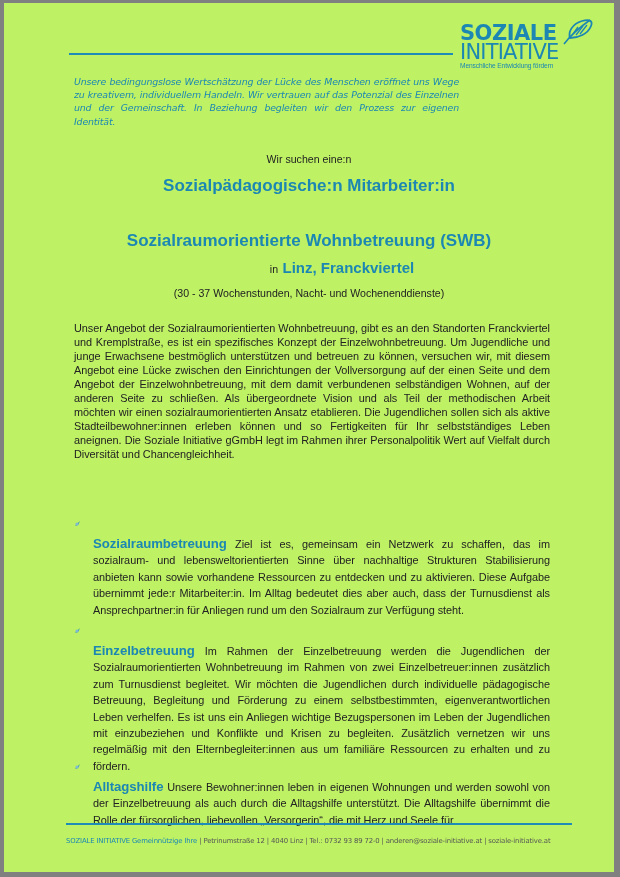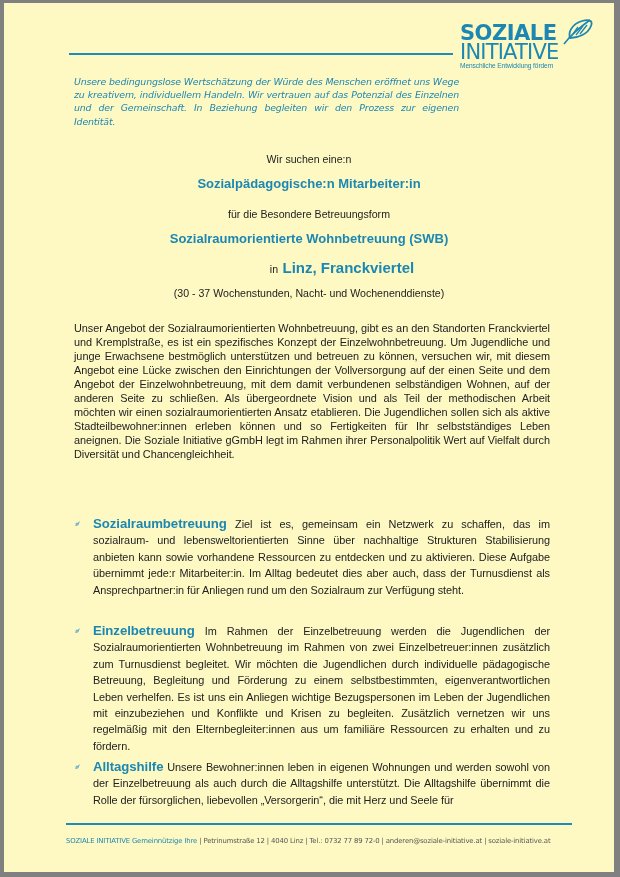--- a/index.html
+++ b/index.html
@@ -5,21 +5,21 @@
   html, body { margin: 0; padding: 0; }
   body {
     width: 620px; height: 877px; overflow: hidden;
     background: #808080;
     position: relative;
     font-family: "Liberation Sans", sans-serif;
   }
   .page {
     position: absolute; left: 4px; top: 3px;
     width: 610px; height: 869px;
-    background: #fef9c3;
+    background: #bef264;
     overflow: hidden;
   }
   .header-rule {
     position: absolute; left: 65px; top: 50px;
     width: 384px; height: 2px; background: #1f8bb8;
   }
   .logo {
     position: absolute; left: 456px; top: 19px;
     width: 150px; height: 48px;
     color: #1c87b3;
@@ -42,39 +42,39 @@
     font-size: 6.6px; color: #1c87b3; white-space: nowrap; letter-spacing: -0.1px;
   }
   .mission {
     position: absolute; left: 70px; top: 72px; width: 385px;
     font-family: "DejaVu Sans", sans-serif; font-style: italic;
     font-size: 9.4px; line-height: 13.2px; color: #1c87b3;
     text-align: justify; letter-spacing: -0.15px;
   }
   .center { position: absolute; left: 0; width: 610px; text-align: center; color: #222; }
   .small-c { font-size: 10.6px; }
-  .big-title { font-weight: bold; color: #1c87b3; font-size: 13px; }
+  .big-title { font-weight: bold; color: #1c87b3; font-size: 17px; }
   .loc-title { font-weight: bold; color: #1c87b3; font-size: 15px; }
   .body-text {
     position: absolute; left: 70px; width: 476px;
     font-size: 10.9px; line-height: 14px; color: #222;
     text-align: justify; letter-spacing: -0.05px;
   }
   .section-h {
     position: absolute; left: 70px; top: 484px;
     font-weight: bold; color: #1c87b3; font-size: 13.2px;
   }
   .bullet-item { position: absolute; left: 70px; width: 476px; }
   .bullet-icon {
     position: absolute; left: 0; top: 4px; width: 7px; height: 7px;
   }
   .bullet-text {
     margin-left: 19px;
     font-size: 10.9px; line-height: 16.4px; color: #222;
-    text-align: justify; letter-spacing: -0.05px;
+    text-align: justify; letter-spacing: -0.05px; margin-top: 20px;
   }
   .bullet-head { font-weight: bold; color: #1c87b3; font-size: 13.2px; }
   .footer-rule {
     position: absolute; left: 62px; top: 820px;
     width: 506px; height: 2px; background: #1f8bb8;
   }
   .footer {
     position: absolute; left: 62px; top: 834px;
     font-family: "DejaVu Sans", sans-serif;
     font-size: 6.9px; color: #555; white-space: nowrap; letter-spacing: -0.15px;
@@ -92,25 +92,24 @@
     <span class="logo-line1">SOZIALE</span>
     <svg class="logo-leaf" viewBox="0 0 34 28">
       <path d="M4 26 C10 18, 16 12, 30 2" stroke="#1c87b3" stroke-width="1.6" fill="none"></path>
       <path d="M10 20 C8 14, 12 6, 22 3 C30 1, 33 3, 31 8 C28 16, 18 20, 10 20 Z" fill="none" stroke="#1c87b3" stroke-width="1.8"></path>
       <path d="M13 16 L18 9 M16 17 L23 8 M20 16 L27 7" stroke="#1c87b3" stroke-width="1.3"></path>
     </svg>
     <span class="logo-line2">INITIATIVE</span>
     <span class="logo-tagline">Menschliche Entwicklung fördern</span>
   </div>
 
-  <div class="mission">Unsere bedingungslose Wertschätzung der Würde des Menschen eröffnet uns Wege zu kreativem, individuellem Handeln. Wir vertrauen auf das Potenzial des Einzelnen und der Gemeinschaft. In Beziehung begleiten wir den Prozess zur eigenen Identität.</div>
+  <div class="mission">Unsere bedingungslose Wertschätzung der Lücke des Menschen eröffnet uns Wege zu kreativem, individuellem Handeln. Wir vertrauen auf das Potenzial des Einzelnen und der Gemeinschaft. In Beziehung begleiten wir den Prozess zur eigenen Identität.</div>
 
   <div class="center small-c" style="top:150px;">Wir suchen eine:n</div>
   <div class="center big-title" style="top:173px;">Sozialpädagogische:n Mitarbeiter:in</div>
-  <div class="center small-c" style="top:205px;">für die Besondere Betreuungsform</div>
   <div class="center big-title" style="top:228px;">Sozialraumorientierte Wohnbetreuung (SWB)</div>
   <div class="center" style="top:256px;margin-left:33px;">
     <span class="small-c">in</span>
     <span class="loc-title">Linz, Franckviertel</span>
   </div>
   <div class="center small-c" style="top:284px;">(30 - 37 Wochenstunden, Nacht- und Wochenenddienste)</div>
 
   <div class="body-text" style="top:318px;">Unser Angebot der Sozialraumorientierten Wohnbetreuung, gibt es an den Standorten Franckviertel und Kremplstraße, es ist ein spezifisches Konzept der Einzelwohnbetreuung. Um Jugendliche und junge Erwachsene bestmöglich unterstützen und betreuen zu können, versuchen wir, mit diesem Angebot eine Lücke zwischen den Einrichtungen der Vollversorgung auf der einen Seite und dem Angebot der Einzelwohnbetreuung, mit dem damit verbundenen selbständigen Wohnen, auf der anderen Seite zu schließen. Als übergeordnete Vision und als Teil der methodischen Arbeit möchten wir einen sozialraumorientierten Ansatz etablieren. Die Jugendlichen sollen sich als aktive Stadteilbewohner:innen erleben können und so Fertigkeiten für Ihr selbstständiges Leben aneignen. Die Soziale Initiative gGmbH legt im Rahmen ihrer Personalpolitik Wert auf Vielfalt durch Diversität und Chancengleichheit.</div>
 
 
@@ -149,19 +148,19 @@
 
   <div class="footer-rule"></div>
 
   <div class="footer">
     <span class="brand">SOZIALE INITIATIVE Gemeinnützige Ihre</span>
     <span>|</span>
     <span>Petrinumstraße 12</span>
     <span>|</span>
     <span>4040 Linz</span>
     <span>|</span>
-    <span>Tel.: 0732 77 89 72-0</span>
+    <span>Tel.: 0732 93 89 72-0</span>
     <span>|</span>
     <span>anderen@soziale-initiative.at</span>
     <span>|</span>
     <span>soziale-initiative.at</span>
   </div>
 </div>
 
 </body></html>

